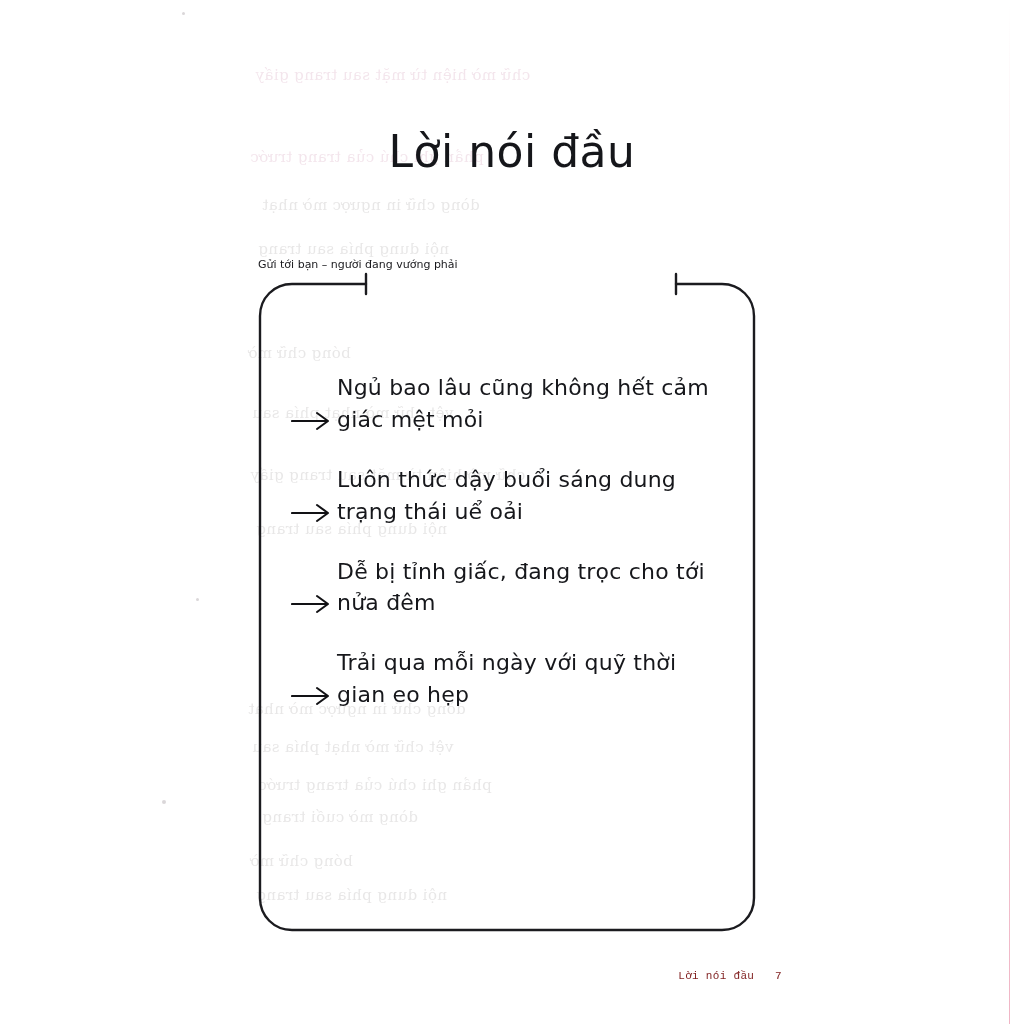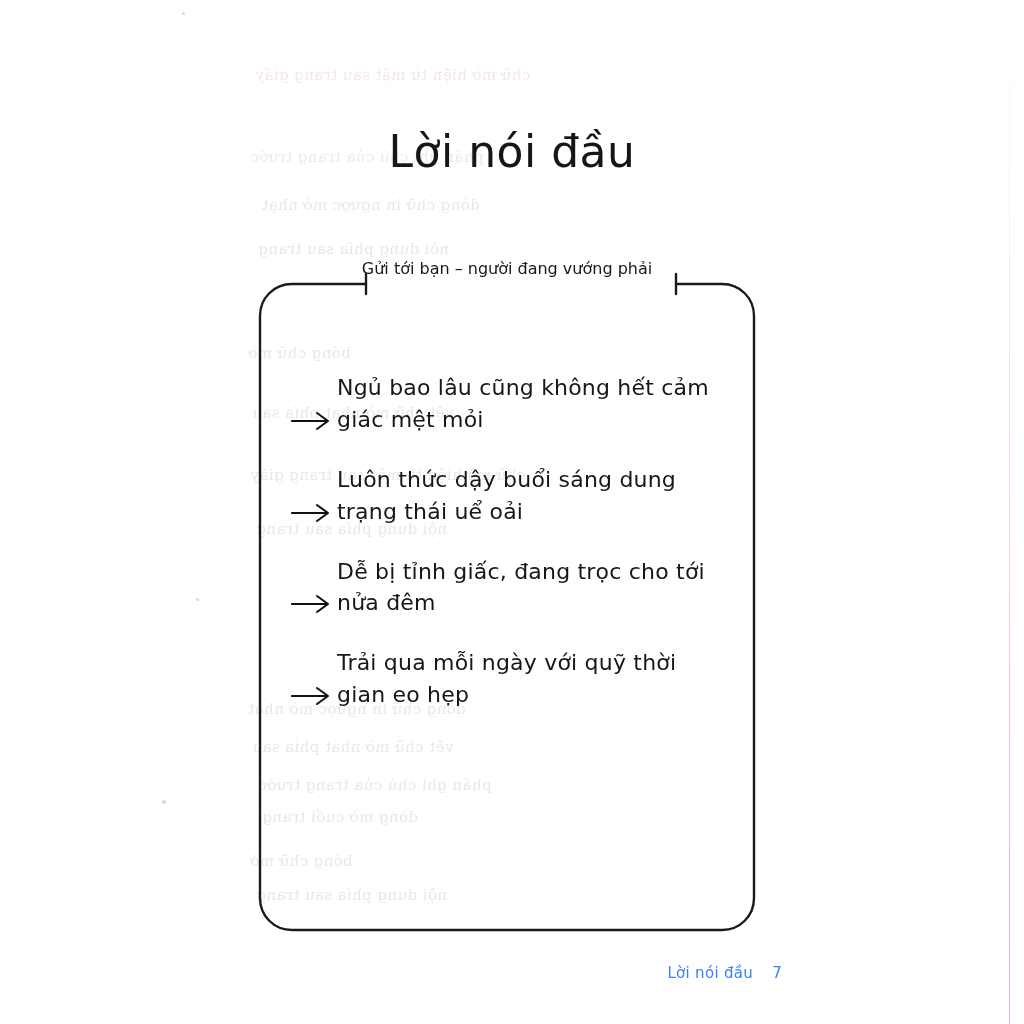--- a/index.html
+++ b/index.html
@@ -65,22 +65,22 @@
     left: 0;
     top: 0;
     overflow: visible;
   }
 
   .intro {
     position: absolute;
     left: 258px;
     top: 256px;
     width: 498px;
-    text-align: center;
-    font-size: 16px;
+    text-align: left;
+    font-size: 11px;
     line-height: 1.6;
     color: #18181c;
   }
 
   .items {
     position: absolute;
     left: 291px;
     top: 372px;
     width: 440px;
   }
@@ -100,23 +100,24 @@
     line-height: 1.45;
     letter-spacing: 0.2px;
     color: #16171b;
     max-width: 392px;
   }
 
   .footer {
     position: absolute;
     right: 242px;
     bottom: 42px;
-    font-size: 15px;
-    color: #3b82f6;
+    font-size: 11px;
+    color: #7f1d1d;
     letter-spacing: 0.3px;
+    font-family: Liberation Mono, monospace;
   }
   .footer .page-no {
     margin-left: 14px;
   }
 
   
   .edge-line {
     position: absolute;
     right: 14px;
     top: 0;

